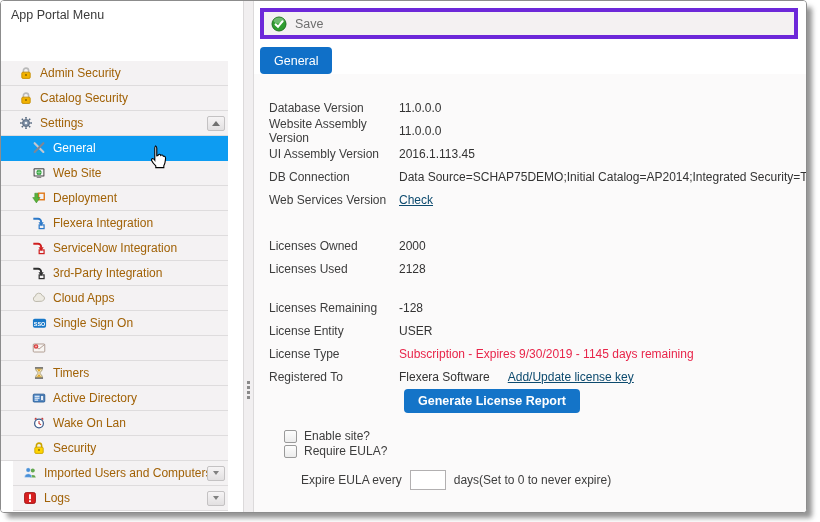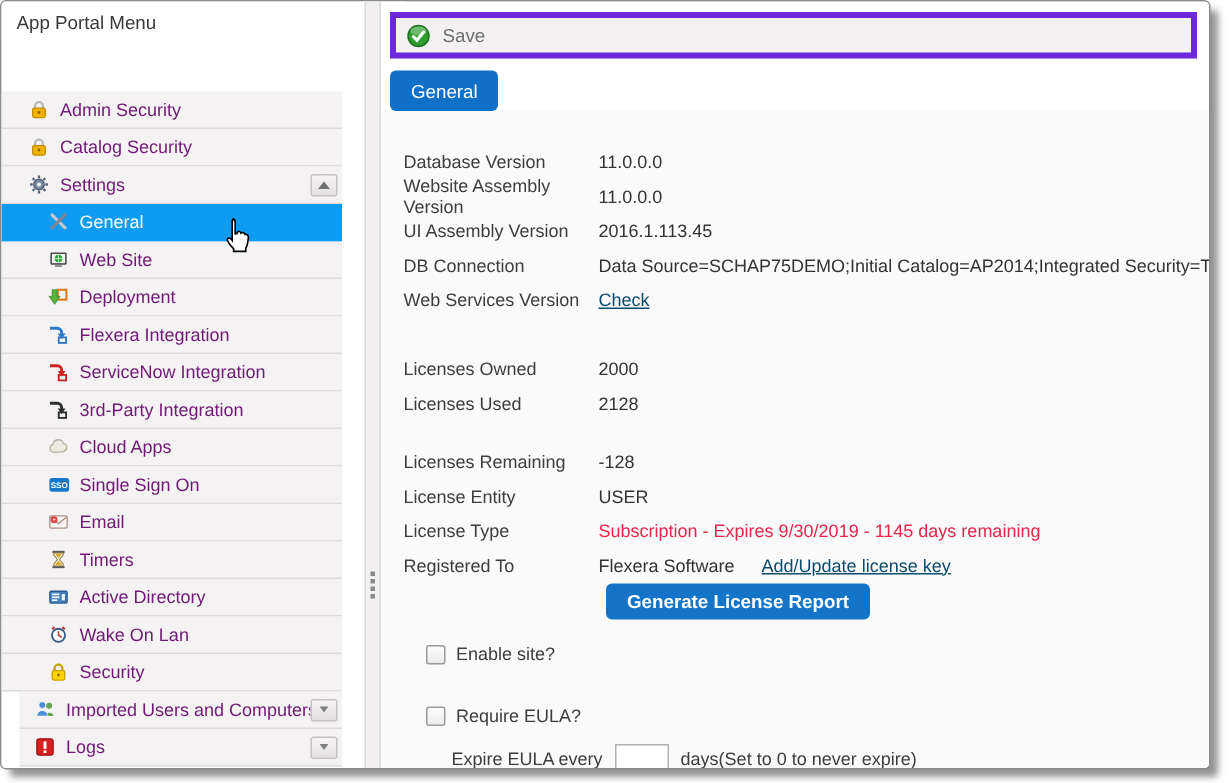--- a/index.html
+++ b/index.html
@@ -19,21 +19,21 @@
   #sm-label{flex:1;color:#fff;font-size:12.5px;font-weight:600;margin-left:7px;}
   #sm-drop{width:18px;height:17px;background:#d8d6d7;border:1px solid #b0aeaf;border-radius:2px;
            display:flex;align-items:center;justify-content:center;}
   .tri-dn{width:0;height:0;border-left:4px solid transparent;border-right:4px solid transparent;
           border-top:5px solid #27405c;}
   .tri-up{width:0;height:0;border-left:4px solid transparent;border-right:4px solid transparent;
           border-bottom:5px solid #707070;}
   .tri-dn.small{border-left-width:3.5px;border-right-width:3.5px;border-top:4px solid #808080;}
   #menu{position:absolute;top:60px;left:0;width:227px;}
   .mi{height:25px;display:flex;align-items:center;background:#f4f2f3;
-      border-bottom:1px solid #dedcdd;font-size:12px;color:#701a75;padding-right:3px;}
+      border-bottom:1px solid #dedcdd;font-size:12px;color:#a16207;padding-right:3px;}
   .mi .lbl{margin-left:6px;flex:1;white-space:nowrap;overflow:hidden;}
   .mi.ind0{padding-left:9px;margin-left:12px;}
   .mi.ind1{padding-left:17px;}
   .mi.ind2{padding-left:30px;}
   .mi.sel{background:var(--sel);color:#fff;border-bottom:1px solid var(--sel);}
   .ico{width:16px;height:16px;display:inline-flex;align-items:center;justify-content:center;flex:none;}
   .exp{width:18px;height:15px;background:linear-gradient(#f6f4f5,#e2e0e1);border:1px solid #c4c2c3;
        border-radius:2px;display:flex;align-items:center;justify-content:center;flex:none;}
   
   #sb-scroll{position:absolute;right:1px;top:60px;bottom:2px;width:13px;background:#efedee;}
@@ -61,21 +61,21 @@
   .frow{height:23px;display:flex;align-items:center;font-size:12px;}
   .flabel{width:130px;color:#3d3d3d;flex:none;}
   .fvalue{color:#333;white-space:nowrap;}
   .fvalue.red{color:var(--red);}
   .fvalue.link, a.flink{color:#0c4a6e;text-decoration:underline;cursor:pointer;}
   a.flink{margin-left:18px;}
   .spacer23{height:23px;} .spacer16{height:16px;}
   #gen-btn{margin:1px 0 0 135px;height:24px;padding:0 14px;background:var(--btnblue);
            color:#fff;font-size:12.5px;font-weight:bold;border:none;border-radius:4px;cursor:pointer;}
   .cbrow{display:flex;align-items:center;font-size:12px;color:#3d3d3d;margin-left:15px;}
-  .cbrow.first{margin-top:16px;} .cbrow.second{margin-top:27px;}
+  .cbrow.first{margin-top:16px;} .cbrow.second{margin-top:1px;}
   .cbox{width:13px;height:13px;background:linear-gradient(#fdfdfd,#ececec);
         border:1px solid #9a9a9a;border-radius:2px;margin-right:7px;flex:none;}
   #eula-row{display:flex;align-items:center;font-size:12px;color:#3d3d3d;
             margin:12px 0 0 32px;gap:0;}
   #eula-input{width:36px;height:20px;border:1px solid #b2b0b1;background:#fff;
               margin:0 8px;font-size:12px;padding:0 3px;}
   #eula-note{}
 
   
   #cursor{position:absolute;left:146px;top:144px;pointer-events:none;}
@@ -214,21 +214,20 @@
           </div>
           <div class="mi ind2">
             <span class="ico">
               <svg width="14" height="14" viewBox="0 0 16 16">
                 <rect x="1.4" y="3.4" width="13.2" height="9.2" rx="1" fill="#f8f5f2" stroke="#a89488"></rect>
                 <path d="M1.6 4 L8 9.2 L14.4 4" fill="none" stroke="#a89488"></path>
                 <circle cx="4.6" cy="6.2" r="2.6" fill="#d83030" opacity=".9"></circle>
                 <path d="M3.4 6.2 h2.4 M4.6 5 v2.4" stroke="#ffd9d9" stroke-width=".7"></path>
               </svg>
             </span>
-            <span class="lbl">Email</span>
           </div>
           <div class="mi ind2">
             <span class="ico">
               <svg width="14" height="14" viewBox="0 0 16 16">
                 <rect x="3.4" y="1.4" width="9.2" height="1.7" fill="#5a5a5a"></rect>
                 <rect x="3.4" y="12.9" width="9.2" height="1.7" fill="#5a5a5a"></rect>
                 <path d="M4.4 3.1 h7.2 v1.5 l-2.8 3.4 2.8 3.4 v1.5 h-7.2 v-1.5 l2.8 -3.4 -2.8 -3.4 z" fill="#f4ecd6" stroke="#91803f" stroke-width=".8"></path>
                 <path d="M5.6 3.8 h4.8 l-2.4 3 z" fill="#e2a51f"></path>
                 <path d="M8 9 l2.6 3.2 h-5.2 z" fill="#e2a51f"></path>
               </svg>

